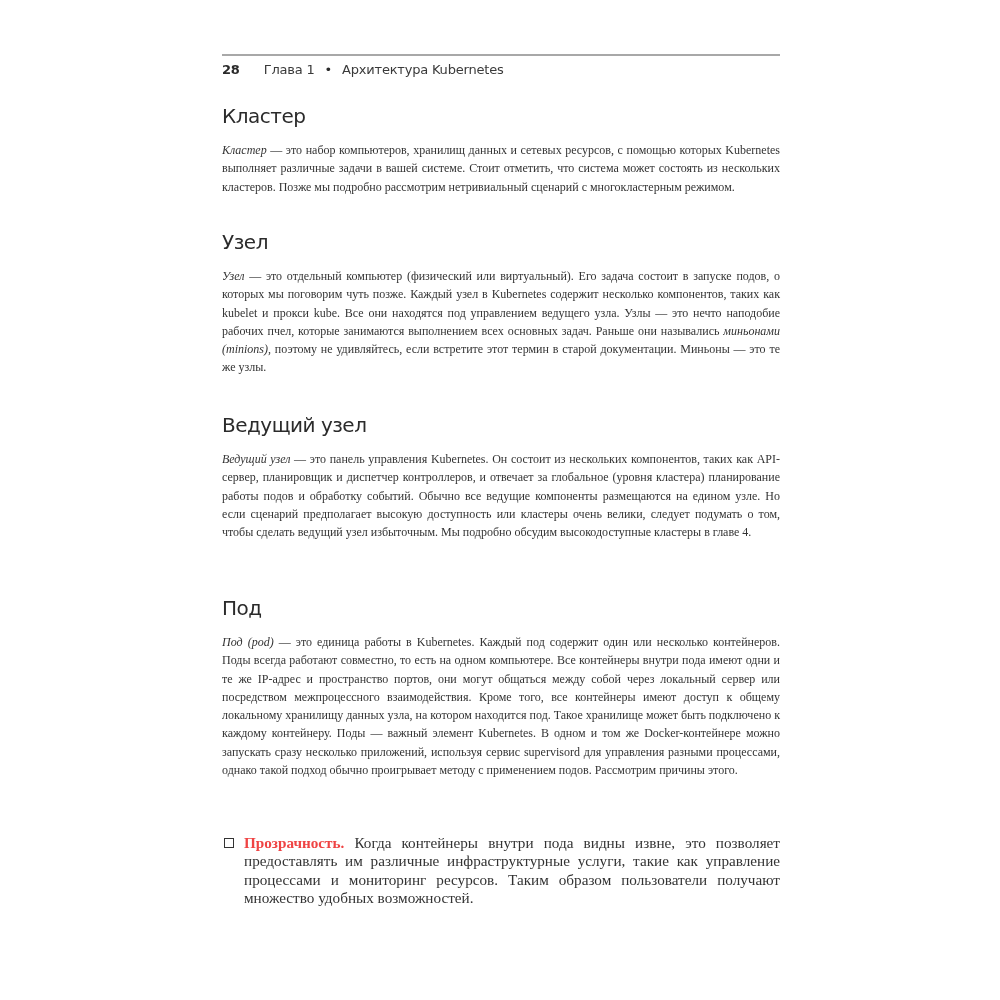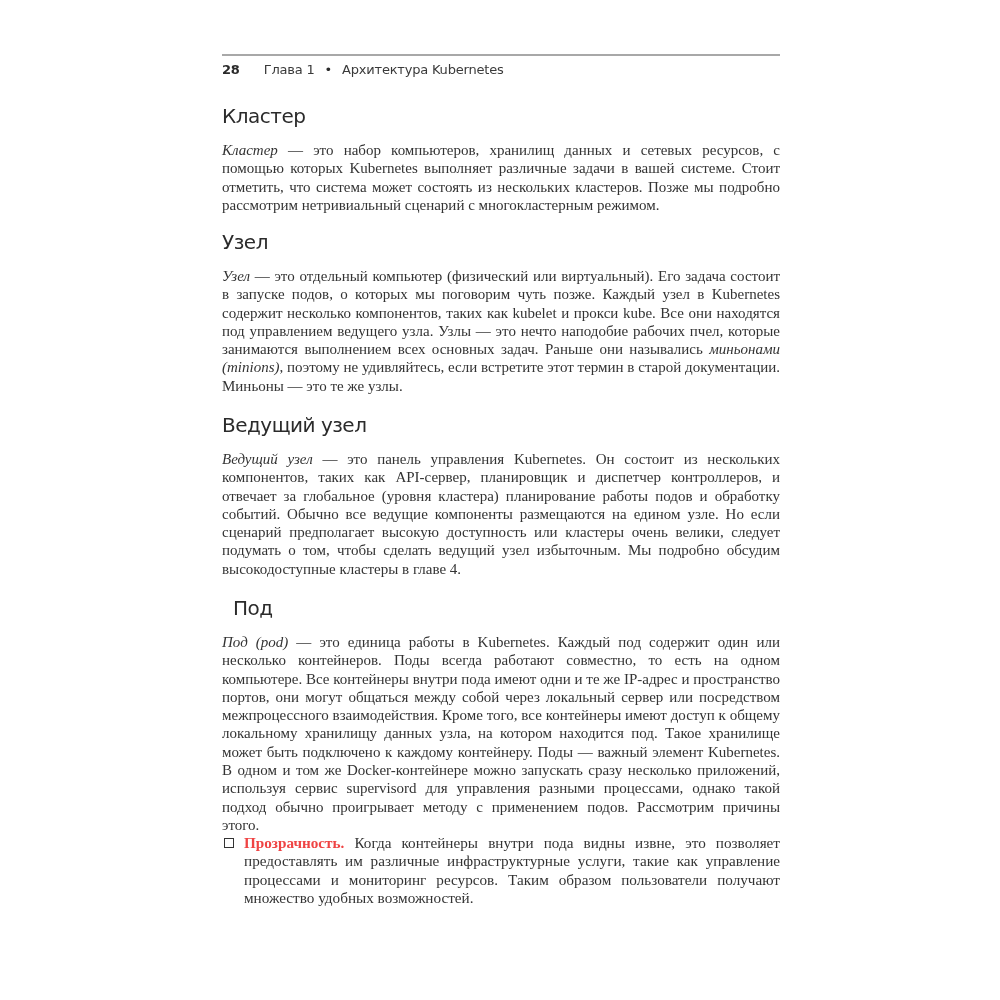--- a/index.html
+++ b/index.html
@@ -55,21 +55,21 @@
       font-size: 20px;
       color: #2b2b2b;
       letter-spacing: -0.5px;
       white-space: nowrap;
     }
     .para {
       position: absolute;
       left: 0;
       width: 558px;
       font-family: "Liberation Serif", serif;
-      font-size: 15px;
+      font-size: 12px;
       line-height: 18.3px;
       color: #333333;
       text-align: justify;
       text-align-last: left;
       hyphens: manual;
     }
     .para em {
       font-style: italic;
     }
     .list-item {
@@ -115,21 +115,21 @@
 
   <div class="section-title" style="top:64px;">Кластер</div>
   <div class="para" style="top:101px;"><em>Кластер</em><span> — это набор компьютеров, хранилищ данных и сетевых ресурсов, с помощью которых Kubernetes выполняет различные задачи в вашей системе. Стоит отметить, что система может состоять из нескольких кластеров. Позже мы подробно рассмотрим нетривиальный сценарий с многокластерным режимом.</span></div>
 
   <div class="section-title" style="top:190px;">Узел</div>
   <div class="para" style="top:227px;"><em>Узел</em><span> — это отдельный компьютер (физический или виртуальный). Его задача состоит в запуске подов, о которых мы поговорим чуть позже. Каждый узел в Kubernetes содержит несколько компонентов, таких как kubelet и прокси kube. Все они находятся под управлением ведущего узла. Узлы — это нечто наподобие рабочих пчел, которые занимаются выполнением всех основных задач. Раньше они назывались </span><em>миньонами (minions)</em><span>, поэтому не удивляйтесь, если встретите этот термин в старой документации. Миньоны — это те же узлы.</span></div>
 
   <div class="section-title" style="top:373px;">Ведущий узел</div>
   <div class="para" style="top:410px;"><em>Ведущий узел</em><span> — это панель управления Kubernetes. Он состоит из нескольких компонентов, таких как API-сервер, планировщик и диспетчер контроллеров, и отвечает за глобальное (уровня кластера) планирование работы подов и обработку событий. Обычно все ведущие компоненты размещаются на едином узле. Но если сценарий предполагает высокую доступность или кластеры очень велики, следует подумать о том, чтобы сделать ведущий узел избыточным. Мы подробно обсудим высокодоступные кластеры в главе 4.</span></div>
 
-  <div class="section-title" style="top:556px;margin-left:11px;">Под</div>
+  <div class="section-title" style="top:556px;">Под</div>
   <div class="para" style="top:593px;"><em>Под (pod)</em><span> — это единица работы в Kubernetes. Каждый под содержит один или несколько контейнеров. Поды всегда работают совместно, то есть на одном компьютере. Все контейнеры внутри пода имеют одни и те же IP-адрес и пространство портов, они могут общаться между собой через локальный сервер или посредством межпроцессного взаимодействия. Кроме того, все контейнеры имеют доступ к общему локальному хранилищу данных узла, на котором находится под. Такое хранилище может быть подключено к каждому контейнеру. Поды — важный элемент Kubernetes. В одном и том же Docker-контейнере можно запускать сразу несколько приложений, используя сервис supervisord для управления разными процессами, однако такой подход обычно проигрывает методу с применением подов. Рассмотрим причины этого.</span></div>
 
   <div class="list-item" style="top:794px;">
     <span class="checkbox"></span>
     <div class="list-text"><strong>Прозрачность.</strong><span> Когда контейнеры внутри пода видны извне, это позволяет предоставлять им различные инфраструктурные услуги, такие как управление процессами и мониторинг ресурсов. Таким образом пользователи получают множество удобных возможностей.</span></div>
   </div>
 
 </div>
 
 </body></html>

